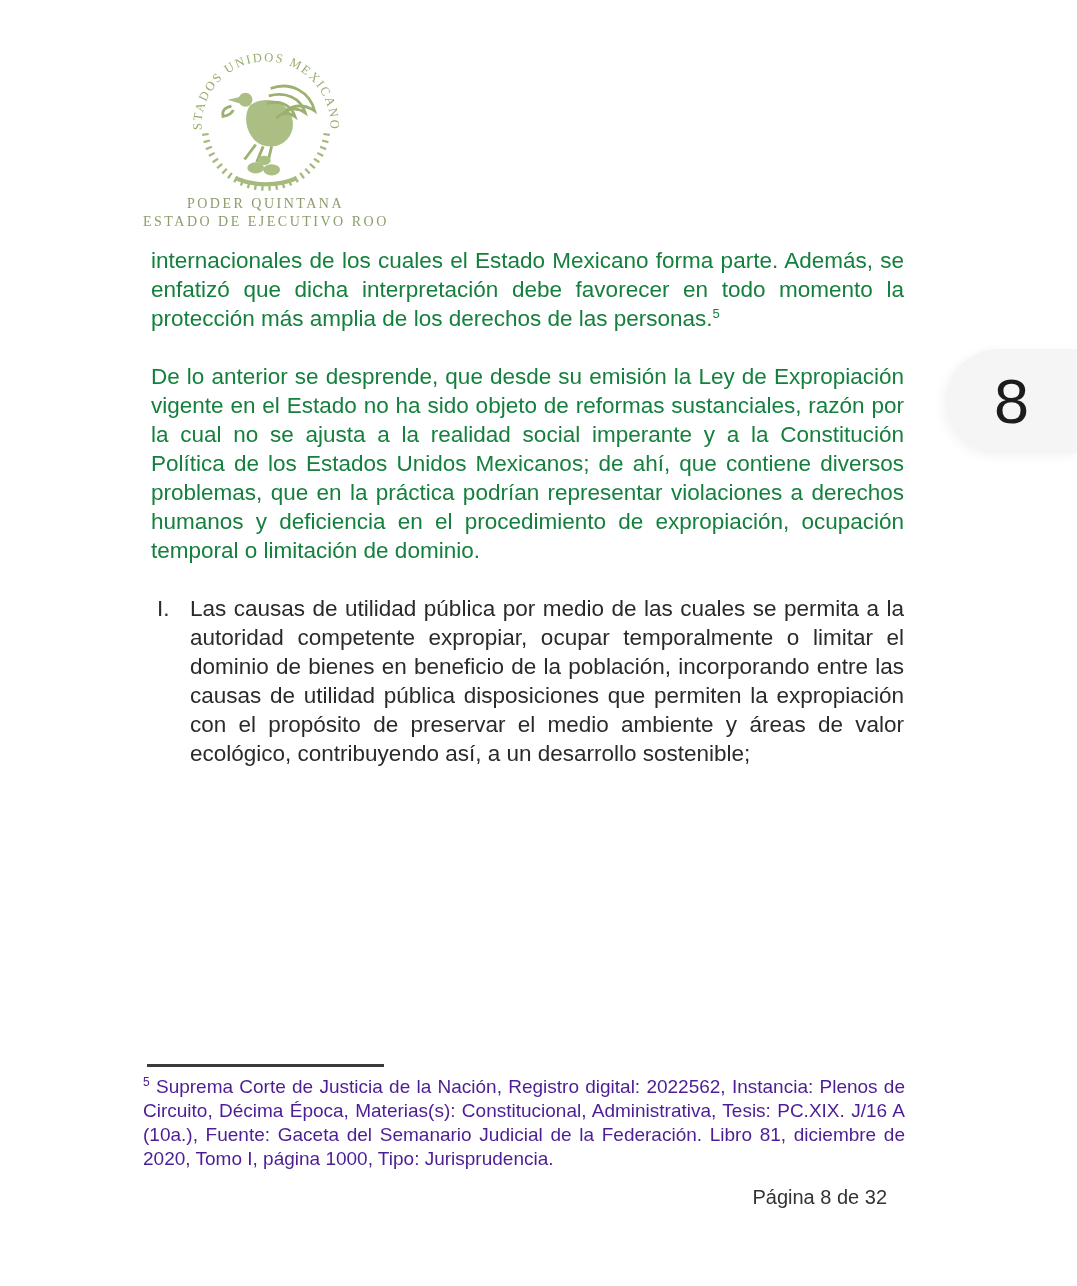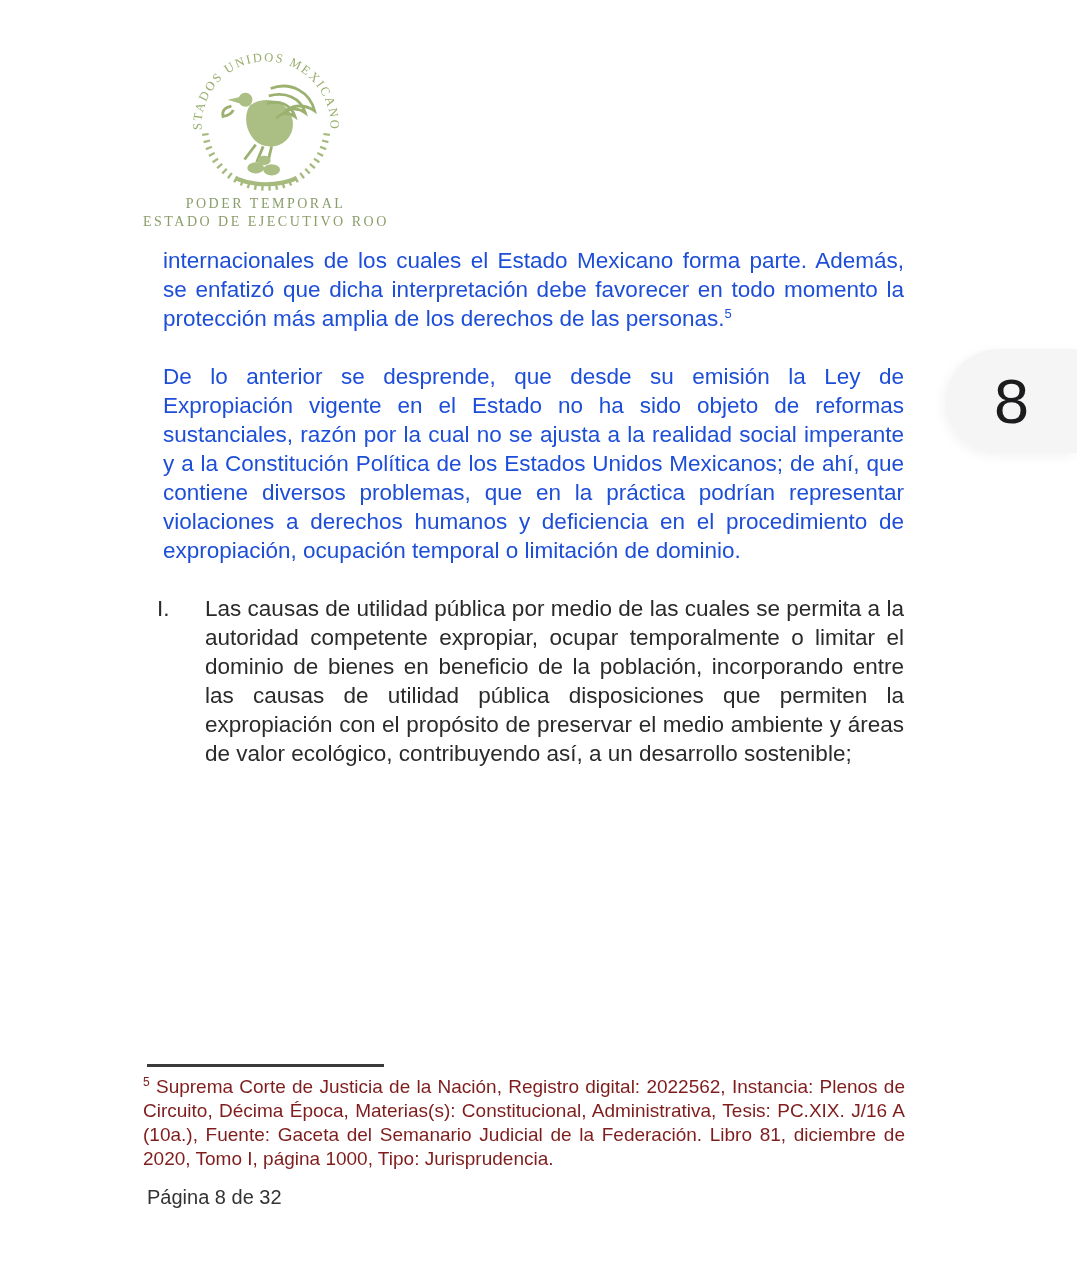--- a/index.html
+++ b/index.html
@@ -25,54 +25,54 @@
     letter-spacing:2.5px;
     color:#8b9d6a;
     white-space:nowrap;
   }
 
   
   .content {
     position:absolute; left:147px; top:246px; width:757px;
   }
   .content p {
-    margin:0 0 29px 16px;
+    margin:0 0 29px 4px;
     font-size:22.5px; line-height:29px;
     text-align:justify;
-    color:#1d4ed8;
+    color:#15803d;
   }
   .content p sup { font-size:13px; line-height:0; }
   .list-item {
     display:flex; margin:0 0 29px 0;
     font-size:22.5px; line-height:29px;
   }
   .list-marker {
     flex:0 0 43px; text-align:left; padding-left:10px;
     box-sizing:border-box;
   }
   .list-text {
-    flex:1 1 auto; margin-left:15px; text-align:justify;
+    flex:1 1 auto; text-align:justify;
   }
 
   
   .fn-divider {
     position:absolute; left:147px; top:1064px;
     width:237px; height:3px; background:#3a3a3a;
   }
   .footnote {
     position:absolute; left:143px; top:1075px; width:762px;
     font-size:19px; line-height:24px; text-align:justify;
-    color:#7f1d1d;
+    color:#4c1d95;
   }
   .footnote sup { font-size:12px; line-height:0; }
 
   
   .footer-page {
     position:absolute; left:147px; top:1186px; width:740px;
-    font-size:20px; color:#333;
+    text-align:right; font-size:20px; color:#333;
   }
 
   
   .page-tab {
     position:absolute; right:0; top:349px;
     width:131px; height:104px;
     background:#f5f5f6;
     border-radius:52px 0 0 52px;
     box-shadow:-3px 3px 12px rgba(0,0,0,0.05);
     display:flex; align-items:center; justify-content:center;
@@ -108,21 +108,21 @@
         <path d="M58,73 q-11,2 -9,11 q9,-2 11,-7" stroke="#9cb170" stroke-width="3" fill="none"></path>
         <path d="M100,54 C122,46 142,58 147,78 C137,71 125,71 116,78" stroke="#9cb170" stroke-width="3" fill="none"></path>
         <path d="M98,62 C116,57 132,64 137,80 C129,74 119,75 112,82" stroke="#9cb170" stroke-width="3" fill="none"></path>
         <path d="M96,70 C110,66 122,72 126,84 C119,79 111,80 106,86" stroke="#9cb170" stroke-width="3" fill="none"></path>
         <path d="M84,114 L72,130 M92,116 L85,133 M101,116 L97,133" stroke="#9cb170" stroke-width="3" fill="none"></path>
         <ellipse cx="84" cy="139" rx="9" ry="6" fill="#abbf85"></ellipse>
         <ellipse cx="101" cy="141" rx="9" ry="6" fill="#abbf85"></ellipse>
         <ellipse cx="93" cy="131" rx="7" ry="5" fill="#abbf85"></ellipse>
       </g>
     </svg>
-    <div class="org-line">PODER TEMPORAL</div>
+    <div class="org-line">PODER QUINTANA</div>
     <div class="org-line">ESTADO DE EJECUTIVO ROO</div>
   </div>
 
   <div class="content">
     <p><span>internacionales de los cuales el Estado Mexicano forma parte. Además, se enfatizó que dicha interpretación debe favorecer en todo momento la protección más amplia de los derechos de las personas.</span><sup>5</sup></p>
 
     <p>De lo anterior se desprende, que desde su emisión la Ley de Expropiación vigente en el Estado no ha sido objeto de reformas sustanciales, razón por la cual no se ajusta a la realidad social imperante y a la Constitución Política de los Estados Unidos Mexicanos; de ahí, que contiene diversos problemas, que en la práctica podrían representar violaciones a derechos humanos y deficiencia en el procedimiento de expropiación, ocupación temporal o limitación de dominio.</p>
 
 
     <div class="list-item">

